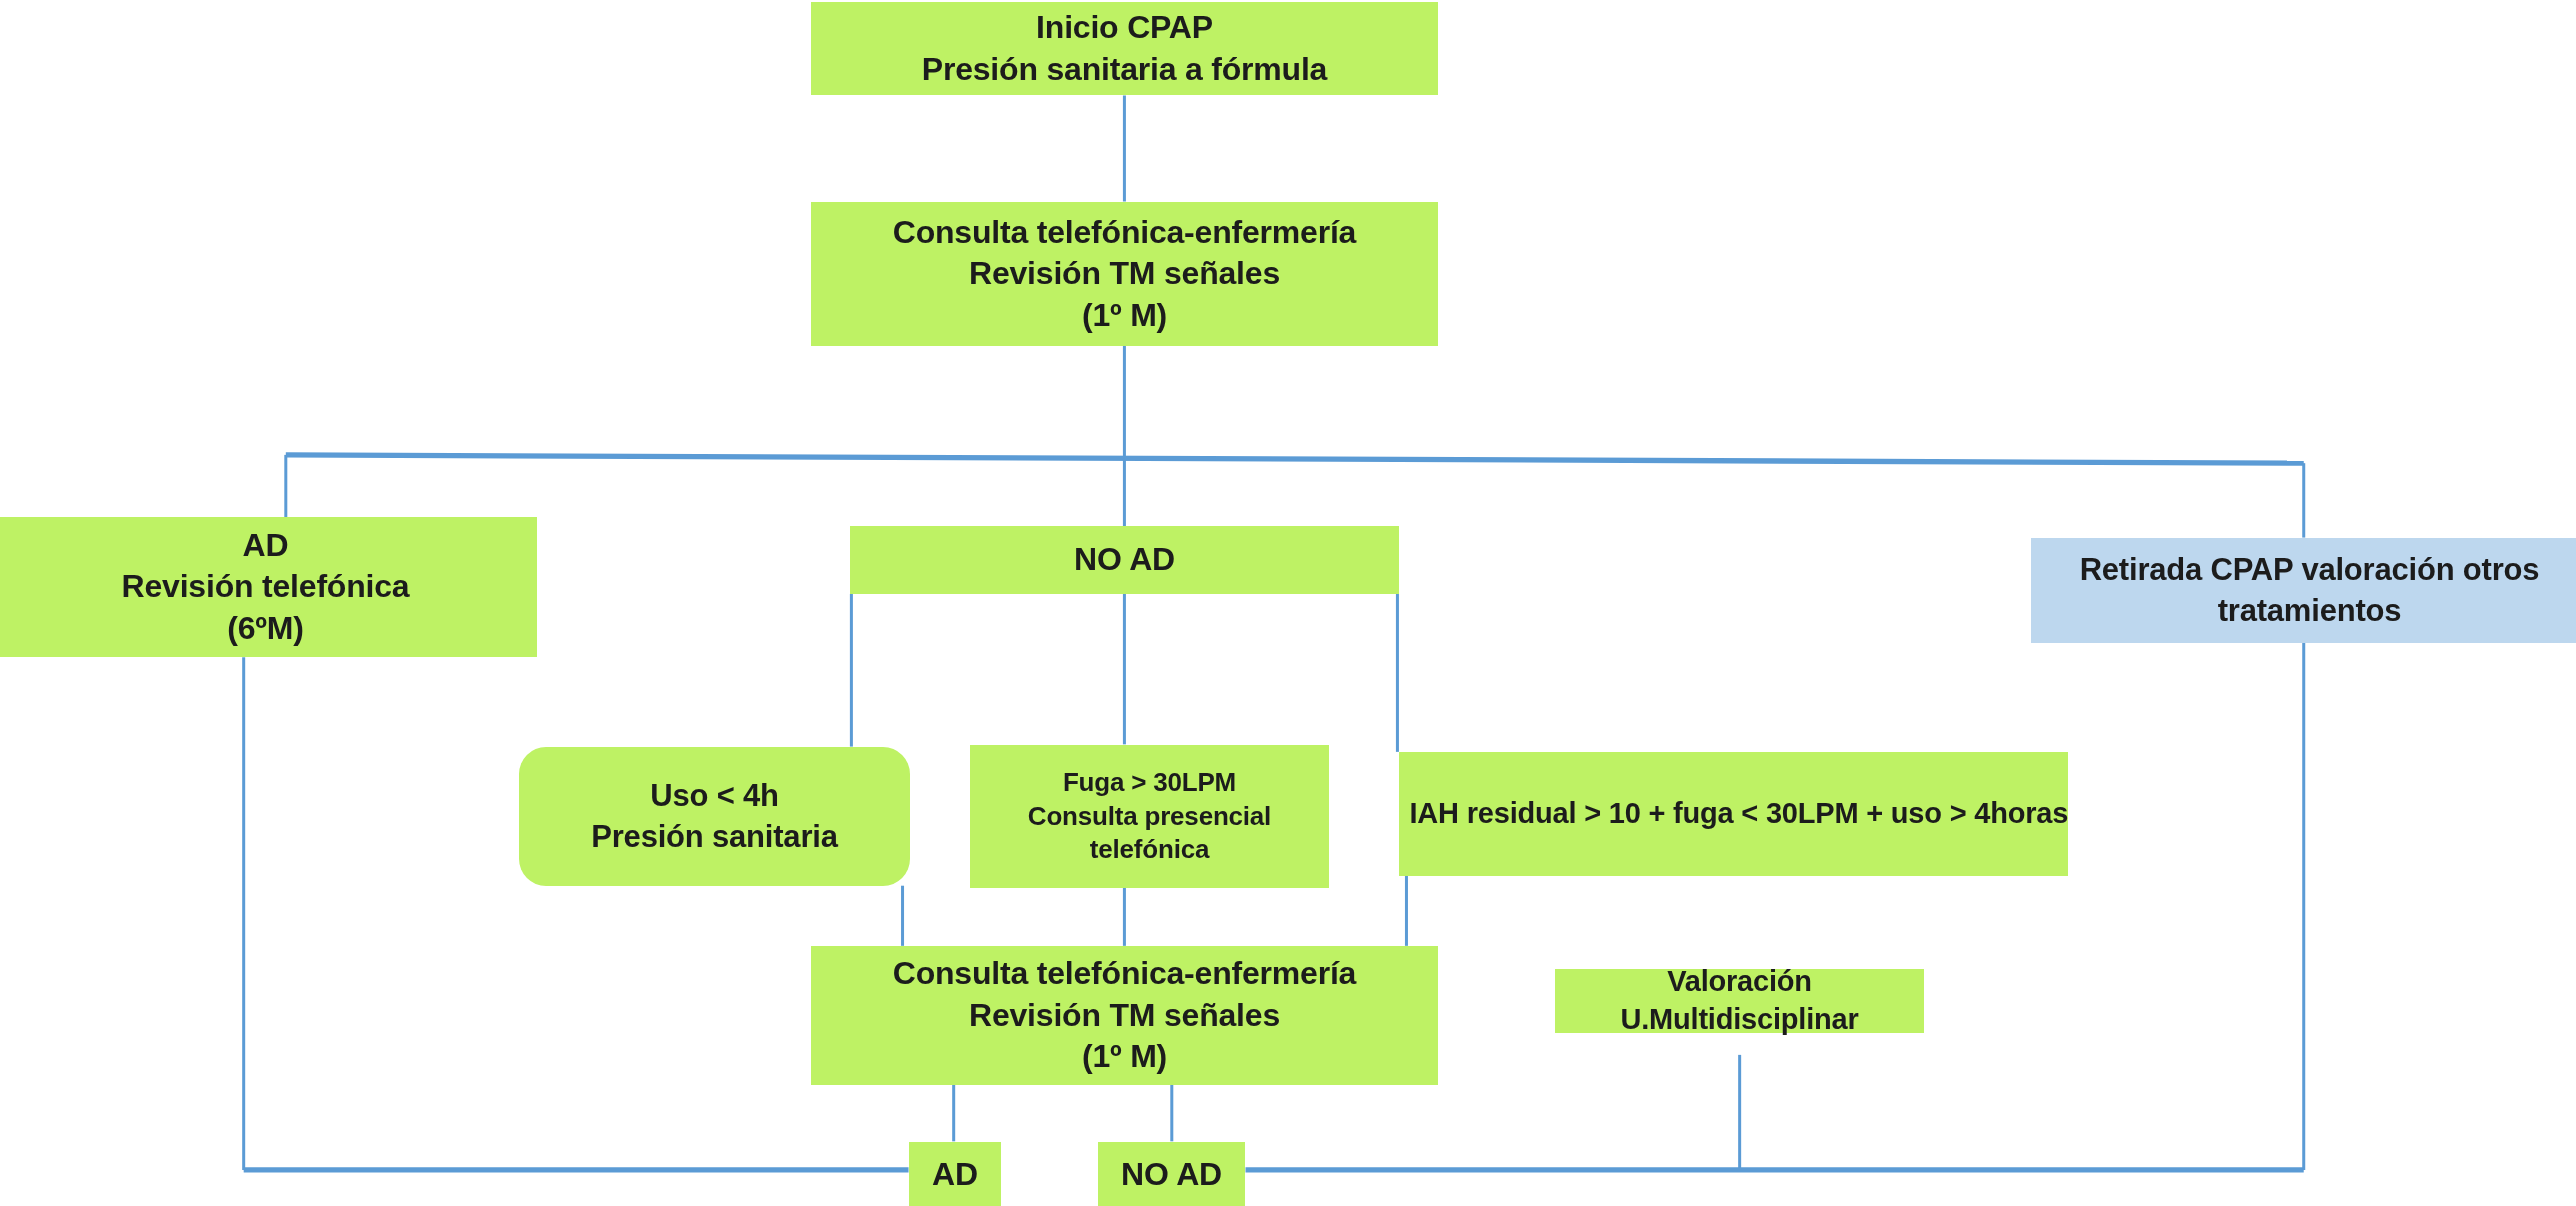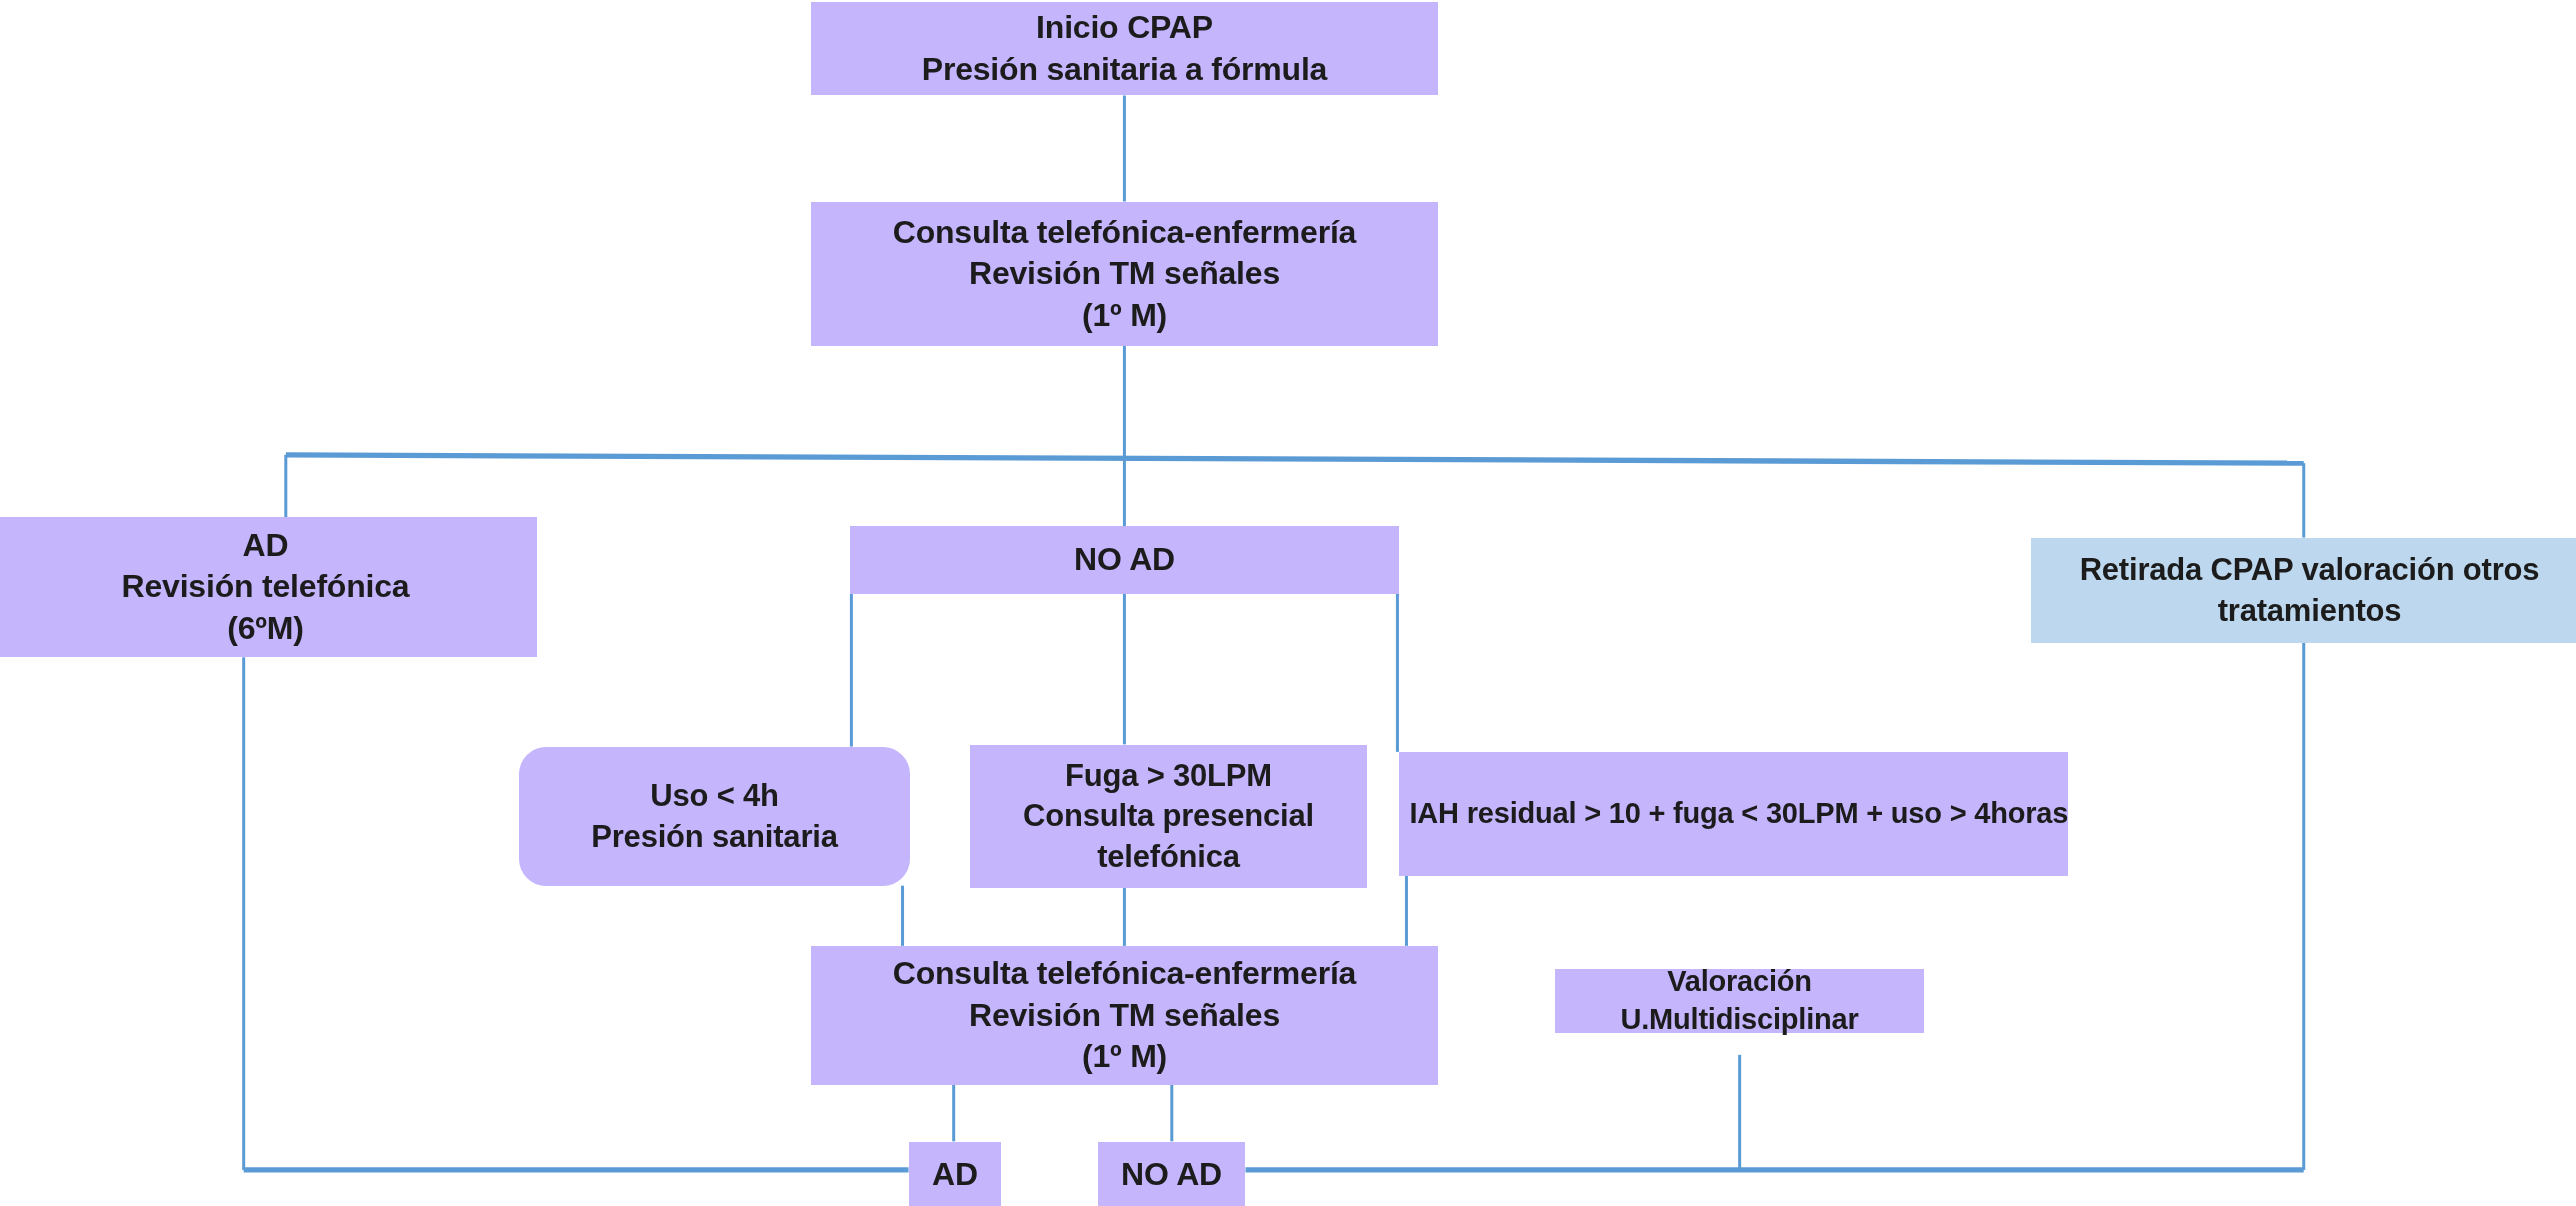--- a/index.html
+++ b/index.html
@@ -30,35 +30,35 @@
     box-sizing: border-box;
     display: flex;
     flex-direction: column;
     align-items: center;
     justify-content: center;
     text-align: center;
     color: #1c1c1c;
     font-weight: bold;
     line-height: 1.30;
     letter-spacing: -0.2px;
-    background: #c4b5fd;
+    background: #bef264;
     z-index: 2;
   }
   .node .ln {
     display: block;
     white-space: nowrap;
   }
   .n-inicio      { left: 811px; top: 2.3px;    width: 627px;  height: 93px; font-size: 32px; }
   .n-consulta1   { left: 811px; top: 202px;  width: 627px;  height: 144px; font-size: 32px; }
   .n-ad-rev      { left: -6px;   top: 517px;  width: 543px;  height: 140px; font-size: 32px; }
   .n-noad        { left: 850px; top: 526px;  width: 549px;  height: 68px;  font-size: 32px; }
   .n-retirada    { left: 2031px; top: 538px;  width: 557px;  height: 105px; font-size: 31px;
                    background: #BDD7EE; }
   .n-uso         { left: 519px;  top: 747px;  width: 391px;  height: 139px; font-size: 31px; border-radius: 27px; }
-  .n-fuga        { left: 970px; top: 745px;  width: 397px;  height: 143px; font-size: 31px; }
+  .n-fuga        { left: 970px; top: 745px;  width: 359px;  height: 143px; font-size: 26px; }
   .n-iah         { left: 1399px; top: 752px; width: 669px;  height: 124px; font-size: 29px;
                    align-items: flex-start; text-align: left; padding-left: 10.5px; gap: 41px; }
   .n-consulta2   { left: 811px; top: 946px; width: 627px;  height: 139px; font-size: 32px; }
   .n-valoracion  { left: 1555px; top: 969px; width: 369px;  height: 64px; font-size: 29px; }
   .n-ad-bottom   { left: 909px; top: 1142px; width: 92px;  height: 65px;  font-size: 32px; }
   .n-noad-bottom { left: 1098px; top: 1142px; width: 147px;  height: 65px;  font-size: 32px; }
 </style>
 </head>
 <body>
 

